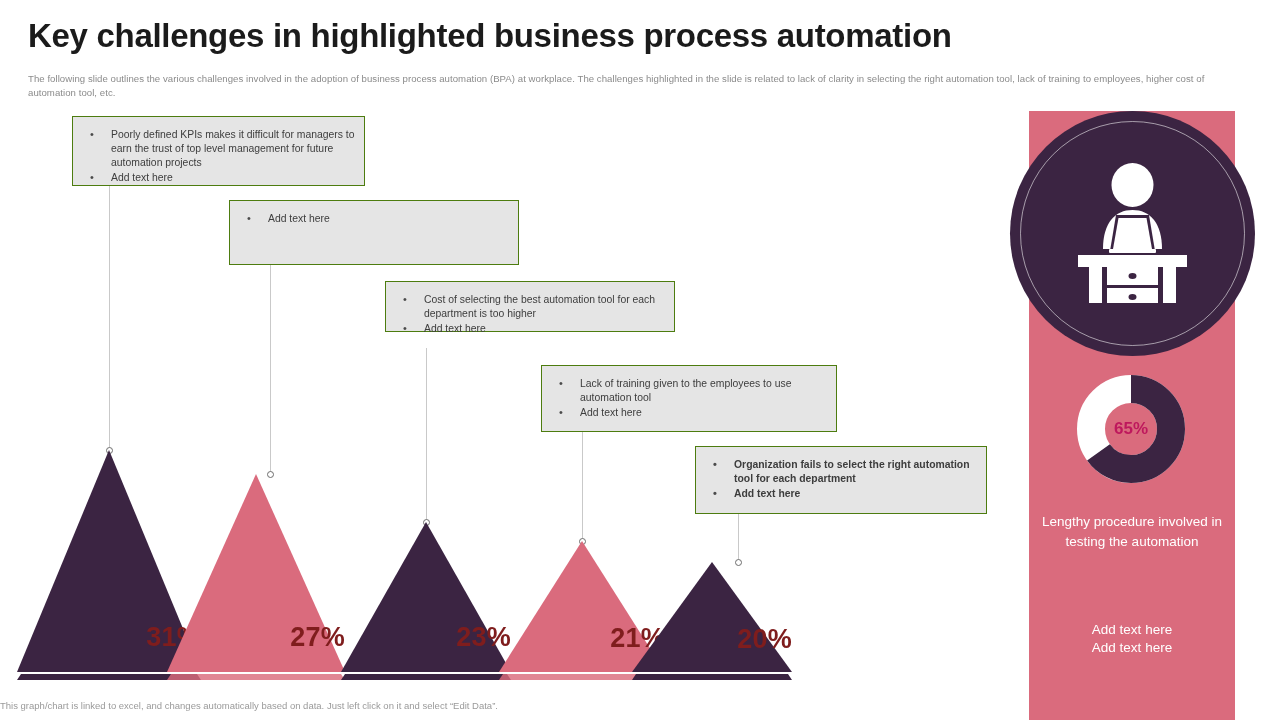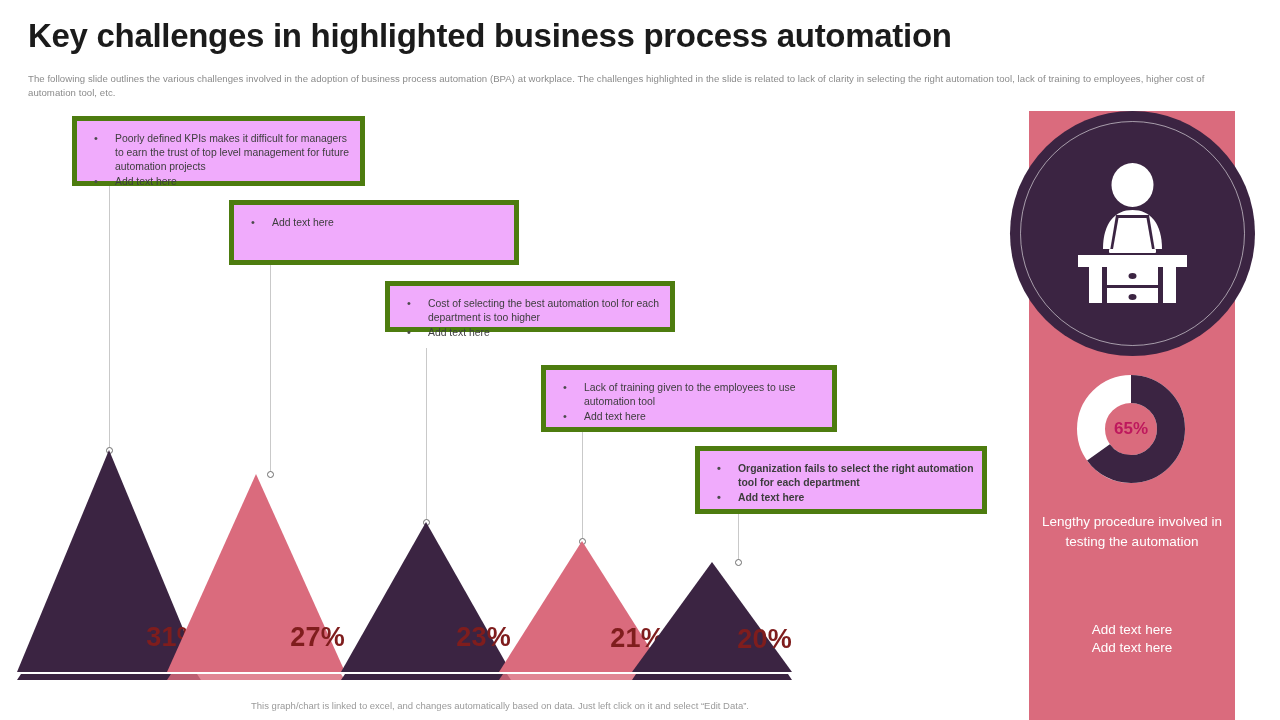--- a/index.html
+++ b/index.html
@@ -37,22 +37,22 @@
     font-size: 9.6px;
     line-height: 1.45;
     color: #8b8b8b;
     letter-spacing: 0.05px;
   }
 
   
   .callout {
     position: absolute;
     box-sizing: border-box;
-    border: 5px solid #4d7c0f;
-    background: #f0abfc;
+    border: 1px solid #4d7c0f;
+    background: #e5e5e5;
     padding: 11px 4px 10px 12px;
   }
   .callout ul {
     margin: 0;
     padding: 0;
     list-style: none;
   }
   .callout li {
     position: relative;
     padding-left: 26px;
@@ -174,21 +174,20 @@
     line-height: 1.35;
     color: #ffffff;
   }
 
   
   #footer-note {
     position: absolute;
     left: 0;
     top: 700px;
     width: 1000px;
-    text-align: center;
     font-size: 9.5px;
     color: #9a9a9a;
   }
 </style>
 </head>
 <body>
 
 <div id="slide-title">Key challenges in highlighted business process automation</div>
 <div id="slide-subtitle">The following slide outlines the various challenges involved in the adoption of business process automation (BPA) at workplace. The challenges highlighted in the slide is related to lack of clarity in selecting the right automation tool, lack of training to employees, higher cost of automation tool, etc.</div>
 

